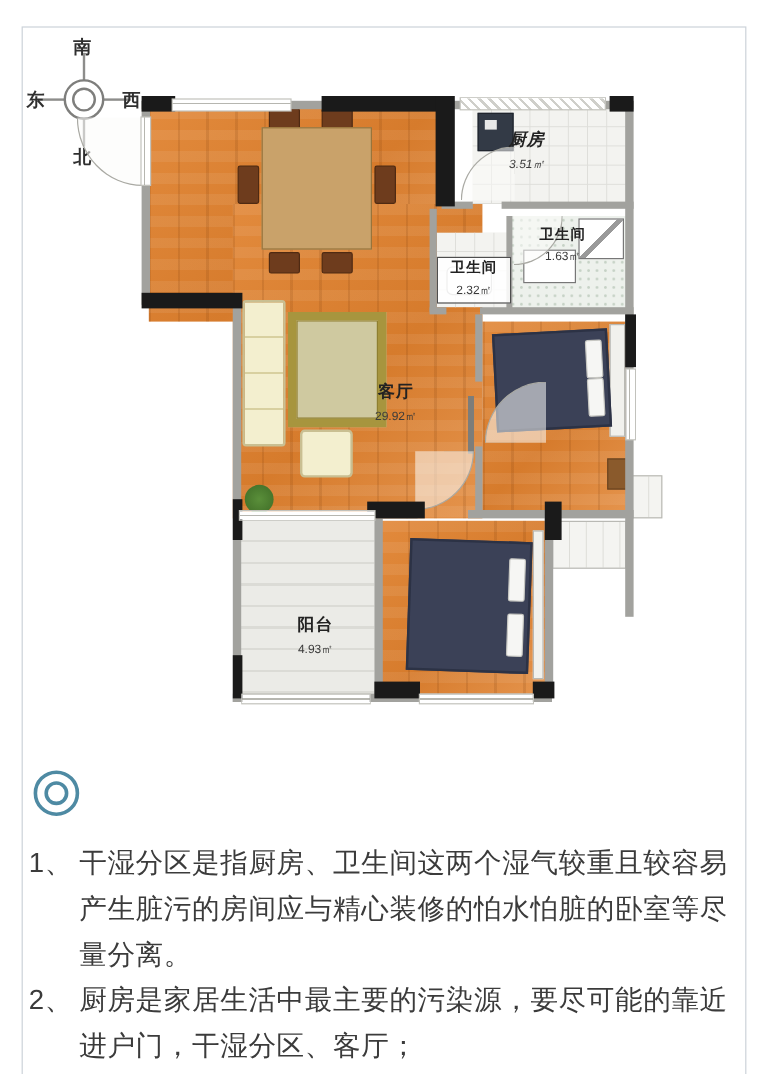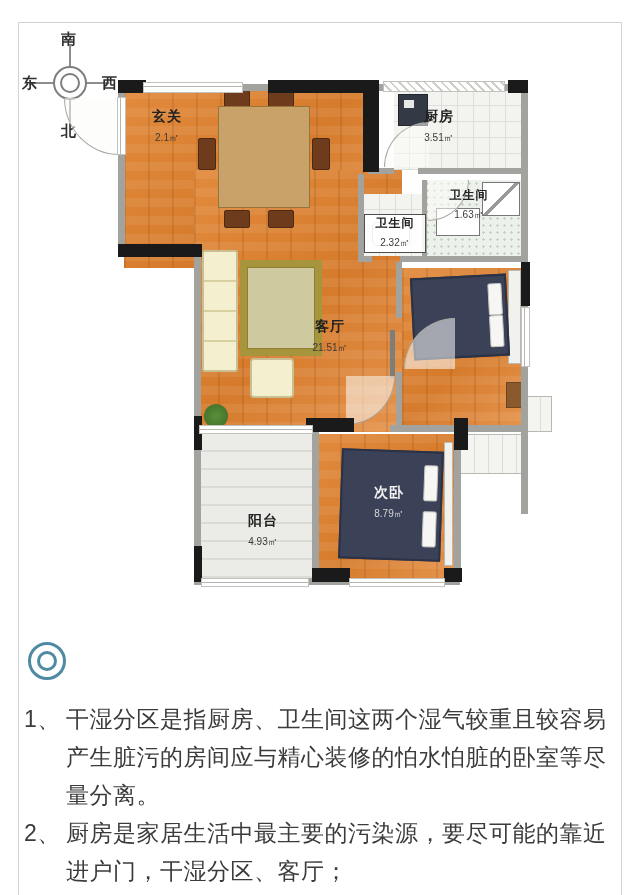--- a/index.html
+++ b/index.html
@@ -178,43 +178,35 @@
   <i class="winh" style="left:84px;top:499px;width:106px;height:7px;"></i>
   <i class="winh" style="left:82px;top:346px;width:112px;height:7px;"></i>
   <i class="winv" style="left:0;top:18px;width:7px;height:56px;"></i>
 
   <i class="arc" style="left:-54px;top:18px;width:54px;height:56px;border-left-width:1px;border-bottom-width:1px;border-bottom-left-radius:100%;"></i>
   <i class="arc" style="left:266px;top:42px;width:44px;height:44px;border-left-width:1px;border-top-width:1px;border-top-left-radius:100%;"></i>
   <i class="arc" style="left:310px;top:100px;width:40px;height:40px;border-right-width:1px;border-bottom-width:1px;border-bottom-right-radius:100%;"></i>
   <i class="arc" style="left:286px;top:238px;width:50px;height:50px;border-left-width:1px;border-top-width:1px;border-top-left-radius:100%;"></i>
   <i class="arc" style="left:228px;top:296px;width:48px;height:48px;border-right-width:1px;border-bottom-width:1px;border-bottom-right-radius:100%;"></i>
 
-  <div class="rlabel" style="left:14px;top:28px;width:70px;">
-    <b>玄关</b>
-    <span>2.1㎡</span>
-  </div>
-  <div class="rlabel" style="left:286px;top:28px;width:70px;">
+  <div class="rlabel" style="left:286px;top:28px;width:70px;font-style:italic;">
     <b>厨房</b>
     <span>3.51㎡</span>
   </div>
   <div class="rlabel boxed sm" style="left:246px;top:134px;width:54px;">
     <b>卫生间</b>
     <span>2.32㎡</span>
   </div>
   <div class="rlabel sm" style="left:316px;top:108px;width:70px;">
     <b>卫生间</b>
     <span>1.63㎡</span>
   </div>
   <div class="rlabel" style="left:172px;top:238px;width:80px;">
     <b>客厅</b>
-    <span>21.51㎡</span>
-  </div>
-  <div class="rlabel light" style="left:226px;top:404px;width:90px;">
-    <b>次卧</b>
-    <span>8.79㎡</span>
+    <span>29.92㎡</span>
   </div>
   <div class="rlabel" style="left:100px;top:432px;width:90px;">
     <b>阳台</b>
     <span>4.93㎡</span>
   </div>
 </div>
 
 <div class="sec-title">
   <span class="ring">
       <i></i>

